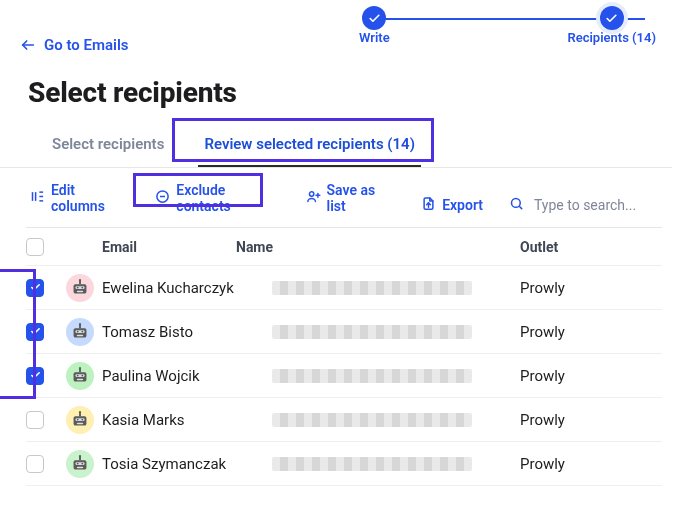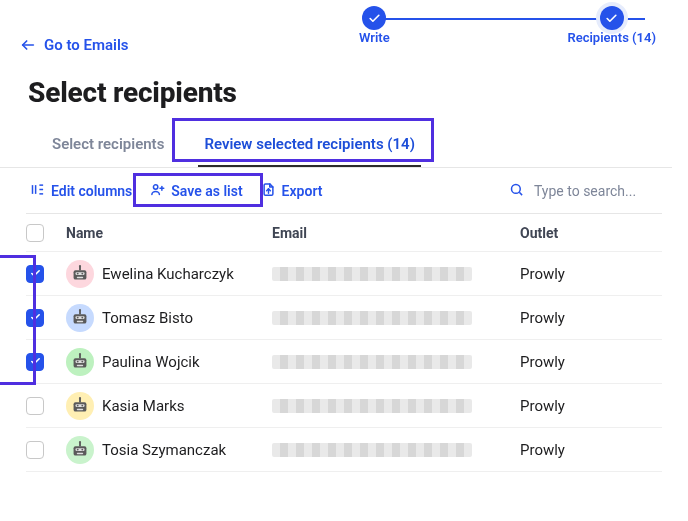--- a/index.html
+++ b/index.html
@@ -35,21 +35,21 @@
   h1{font-size:28px;font-weight:800;margin:22px 0 6px 28px;letter-spacing:-.2px}
 
   
   .tabs{display:flex;gap:28px;align-items:center;padding:12px 0 0 46px;border-bottom:1px solid var(--border);position:relative;margin:0 16px 0 0}
   .tab{padding:8px 6px 14px;color:var(--muted2);font-size:15px;font-weight:600;cursor:pointer;position:relative}
   .tab.active{color:#1d4ed8}
   .tab.active::after{content:"";position:absolute;left:0;right:0;bottom:0;height:2px;background:#2b2b2b}
   .tab-hl{position:absolute;top:3px;height:44px;border:3px solid var(--hl)}
 
   
-  .actions{display:flex;align-items:flex-end;gap:18px;padding:14px 26px 14px 30px;font-size:14px;font-weight:600;color:var(--blue);position:relative}
+  .actions{display:flex;align-items:flex-end;gap:26px;padding:14px 26px 14px 30px;font-size:14px;font-weight:600;color:var(--blue);position:relative}
   .act{display:inline-flex;align-items:center;gap:6px;cursor:pointer}
   .act svg{flex:0 0 auto}
   .act-hl{position:absolute;border:3px solid var(--hl);pointer-events:none}
   .search{margin-left:auto;display:flex;align-items:center;gap:8px;color:var(--muted2);}
   .search input{border:none;outline:none;font-size:14px;color:var(--muted2);width:130px}
   .search input::placeholder{color:var(--muted2)}
   .sep{position:absolute;left:26px;right:26px;bottom:0;height:1px;background:var(--border)}
 
   
   .table{padding:0 26px 0 26px}
@@ -122,20 +122,29 @@
           <line x1="4" y1="5" x2="4" y2="19"></line>
           <line x1="9" y1="5" x2="9" y2="19"></line>
           <line x1="15" y1="5" x2="21" y2="5"></line>
           <line x1="15" y1="12" x2="21" y2="12"></line>
           <line x1="15" y1="19" x2="21" y2="19"></line>
         </svg>
     </span>
     <span>Edit columns</span>
   </div>
 
+  <div class="act">
+    <span>
+      <svg width="15" height="15" viewBox="0 0 24 24" fill="none" stroke="#2552ea" stroke-width="2.4">
+          <circle cx="12" cy="12" r="9"></circle>
+          <line x1="8" y1="12" x2="16" y2="12"></line>
+        </svg>
+    </span>
+    <span>Exclude contacts</span>
+  </div>
 
   <div class="act">
     <span>
       <svg width="15" height="15" viewBox="0 0 24 24" fill="none" stroke="#2552ea" stroke-width="2.4" stroke-linecap="round">
           <circle cx="9" cy="8" r="3.5"></circle>
           <path d="M3 20c0-3 3-5 6-5s6 2 6 5"></path>
           <line x1="19" y1="7" x2="19" y2="13"></line>
           <line x1="16" y1="10" x2="22" y2="10"></line>
         </svg>
     </span>
@@ -168,22 +177,22 @@
   <div class="sep"></div>
 </div>
 
 <div class="table" style="position:relative">
 
   <div class="hdr">
     <div>
         <span class="chk"></span>
       </div>
     <div></div>
+    <div>Email</div>
     <div style="margin-left:-36px">Name</div>
-    <div>Email</div>
     <div>Outlet</div>
   </div>
 
   <div id="rows">
       <div class="row">
         <div>
           <span class="chk on">
             <svg width="11" height="11" viewBox="0 0 24 24" fill="none" stroke-width="3.5" stroke-linecap="round" stroke-linejoin="round">
               <polyline points="20 6 9 17 4 12"></polyline>
             </svg>

